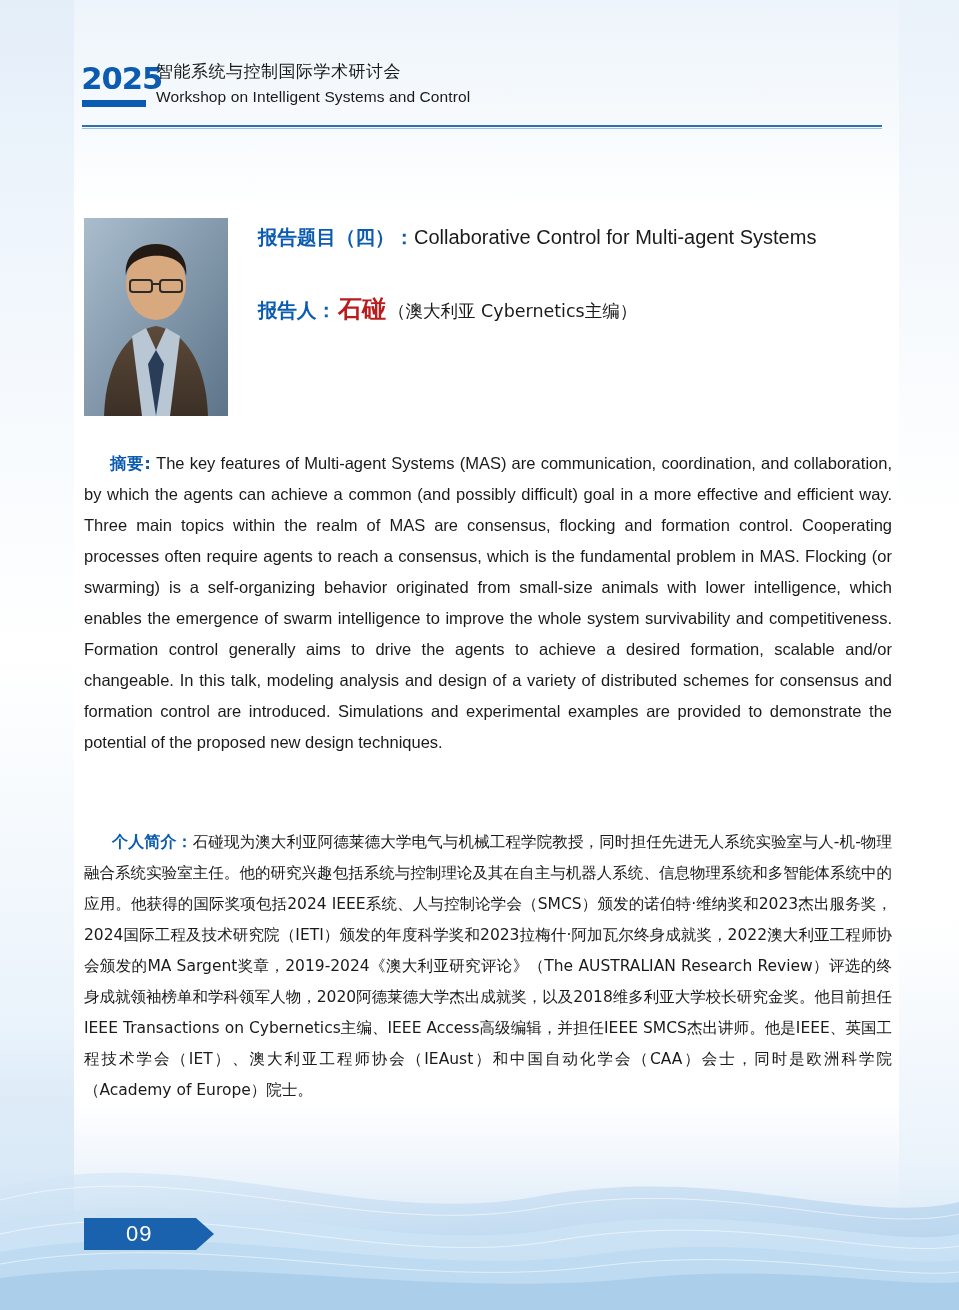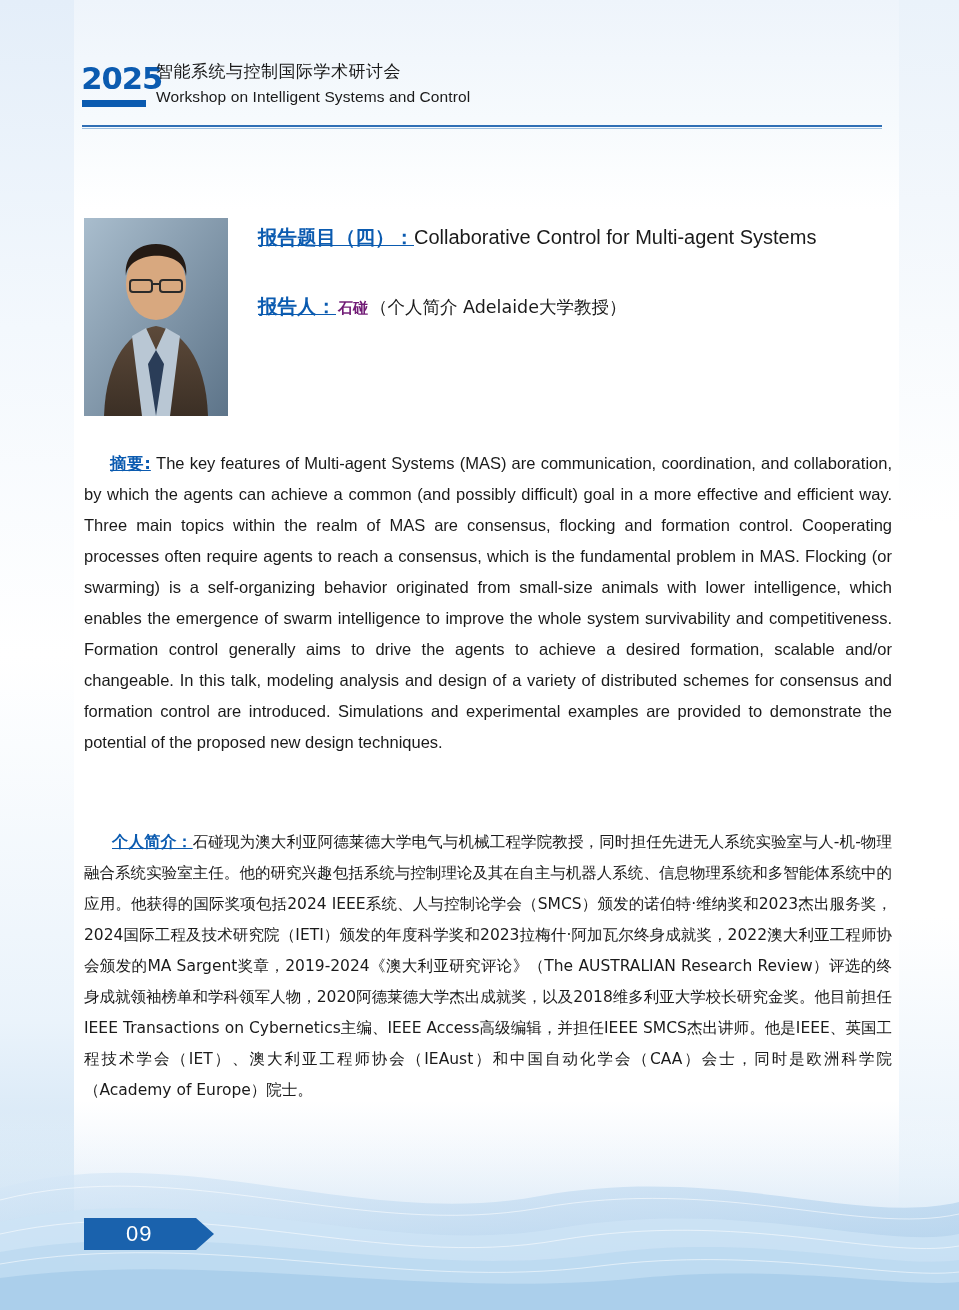--- a/index.html
+++ b/index.html
@@ -136,36 +136,35 @@
     font-size: 19.5px;
     line-height: 1.4;
     color: #1a1a1a;
     margin-bottom: 42px;
   }
   .label-cn {
     font-family: "DejaVu Sans", sans-serif;
     font-weight: 700;
     color: #0b5bb0;
     font-size: 19.5px;
-    text-decoration: underline;
   }
   .talk-title-text {
     font-family: "Liberation Sans", sans-serif;
     font-size: 20px;
     color: #1a1a1a;
   }
   .speaker-row {
     font-size: 19.5px;
     color: #1a1a1a;
   }
   .speaker-name {
     font-family: Liberation Mono, monospace;
     font-weight: 700;
-    font-size: 15px;
-    color: #701a75;
+    font-size: 24px;
+    color: #b91c1c;
     padding: 0 2px;
   }
   .speaker-affil {
     font-family: "DejaVu Sans", sans-serif;
     font-size: 17.5px;
     color: #1a1a1a;
   }
 
   
   .abstract {
@@ -287,21 +286,21 @@
         <path d="M62,110 L72,132 L82,110 L96,118 L86,198 L58,198 L48,118 Z" fill="#b9c7d4"></path>
         <path d="M72,132 L64,146 L72,198 L80,146 Z" fill="#2a3d58"></path>
       </svg>
     </div>
 
     <div class="talk-lines">
       <div class="talk-title-row">
         <span class="label-cn">报告题目（四）：</span><span class="talk-title-text">Collaborative Control for Multi-agent Systems</span>
       </div>
       <div class="speaker-row">
-        <span class="label-cn">报告人：</span><span class="speaker-name">石碰</span><span class="speaker-affil">（个人简介 Adelaide大学教授）</span>
+        <span class="label-cn">报告人：</span><span class="speaker-name">石碰</span><span class="speaker-affil">（澳大利亚 Cybernetics主编）</span>
       </div>
     </div>
   </div>
 
   <div class="abstract">
     <span class="label-cn">摘要:</span><span> The key features of Multi-agent Systems (MAS) are communication, coordination, and collaboration, by which the agents can achieve a common (and possibly difficult) goal in a more effective and efficient way. Three main topics within the realm of MAS are consensus, flocking and formation control. Cooperating processes often require agents to reach a consensus, which is the fundamental problem in MAS. Flocking (or swarming) is a self-organizing behavior originated from small-size animals with lower intelligence, which enables the emergence of swarm intelligence to improve the whole system survivability and competitiveness. Formation control generally aims to drive the agents to achieve a desired formation, scalable and/or changeable. In this talk, modeling analysis and design of a variety of distributed schemes for consensus and formation control are introduced. Simulations and experimental examples are provided to demonstrate the potential of the proposed new design techniques.</span>
   </div>
 
   <div class="bio">
     <span class="label-cn">个人简介：</span><span>石碰现为澳大利亚阿德莱德大学电气与机械工程学院教授，同时担任先进无人系统实验室与人-机-物理融合系统实验室主任。他的研究兴趣包括系统与控制理论及其在自主与机器人系统、信息物理系统和多智能体系统中的应用。他获得的国际奖项包括2024 IEEE系统、人与控制论学会（SMCS）颁发的诺伯特·维纳奖和2023杰出服务奖，2024国际工程及技术研究院（IETI）颁发的年度科学奖和2023拉梅什·阿加瓦尔终身成就奖，2022澳大利亚工程师协会颁发的MA Sargent奖章，2019-2024《澳大利亚研究评论》（The AUSTRALIAN Research Review）评选的终身成就领袖榜单和学科领军人物，2020阿德莱德大学杰出成就奖，以及2018维多利亚大学校长研究金奖。他目前担任IEEE Transactions on Cybernetics主编、IEEE Access高级编辑，并担任IEEE SMCS杰出讲师。他是IEEE、英国工程技术学会（IET）、澳大利亚工程师协会（IEAust）和中国自动化学会（CAA）会士，同时是欧洲科学院（Academy of Europe）院士。</span>

